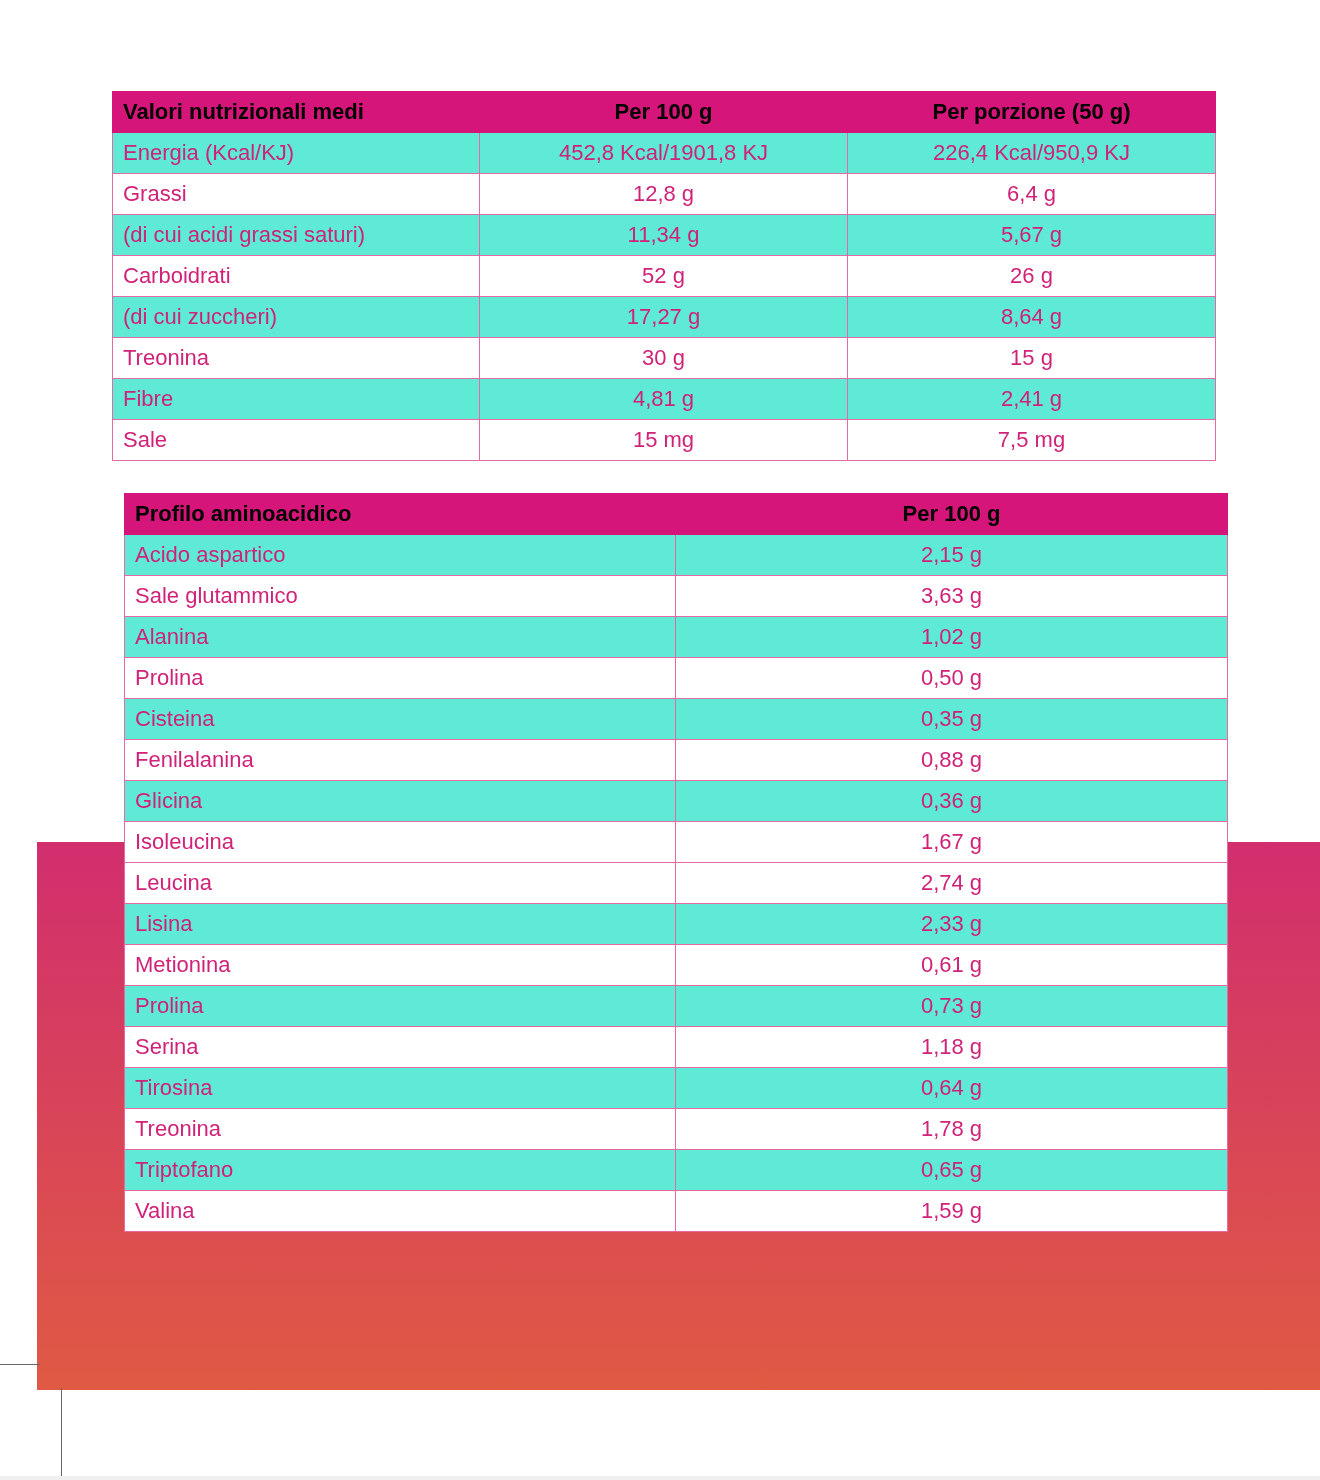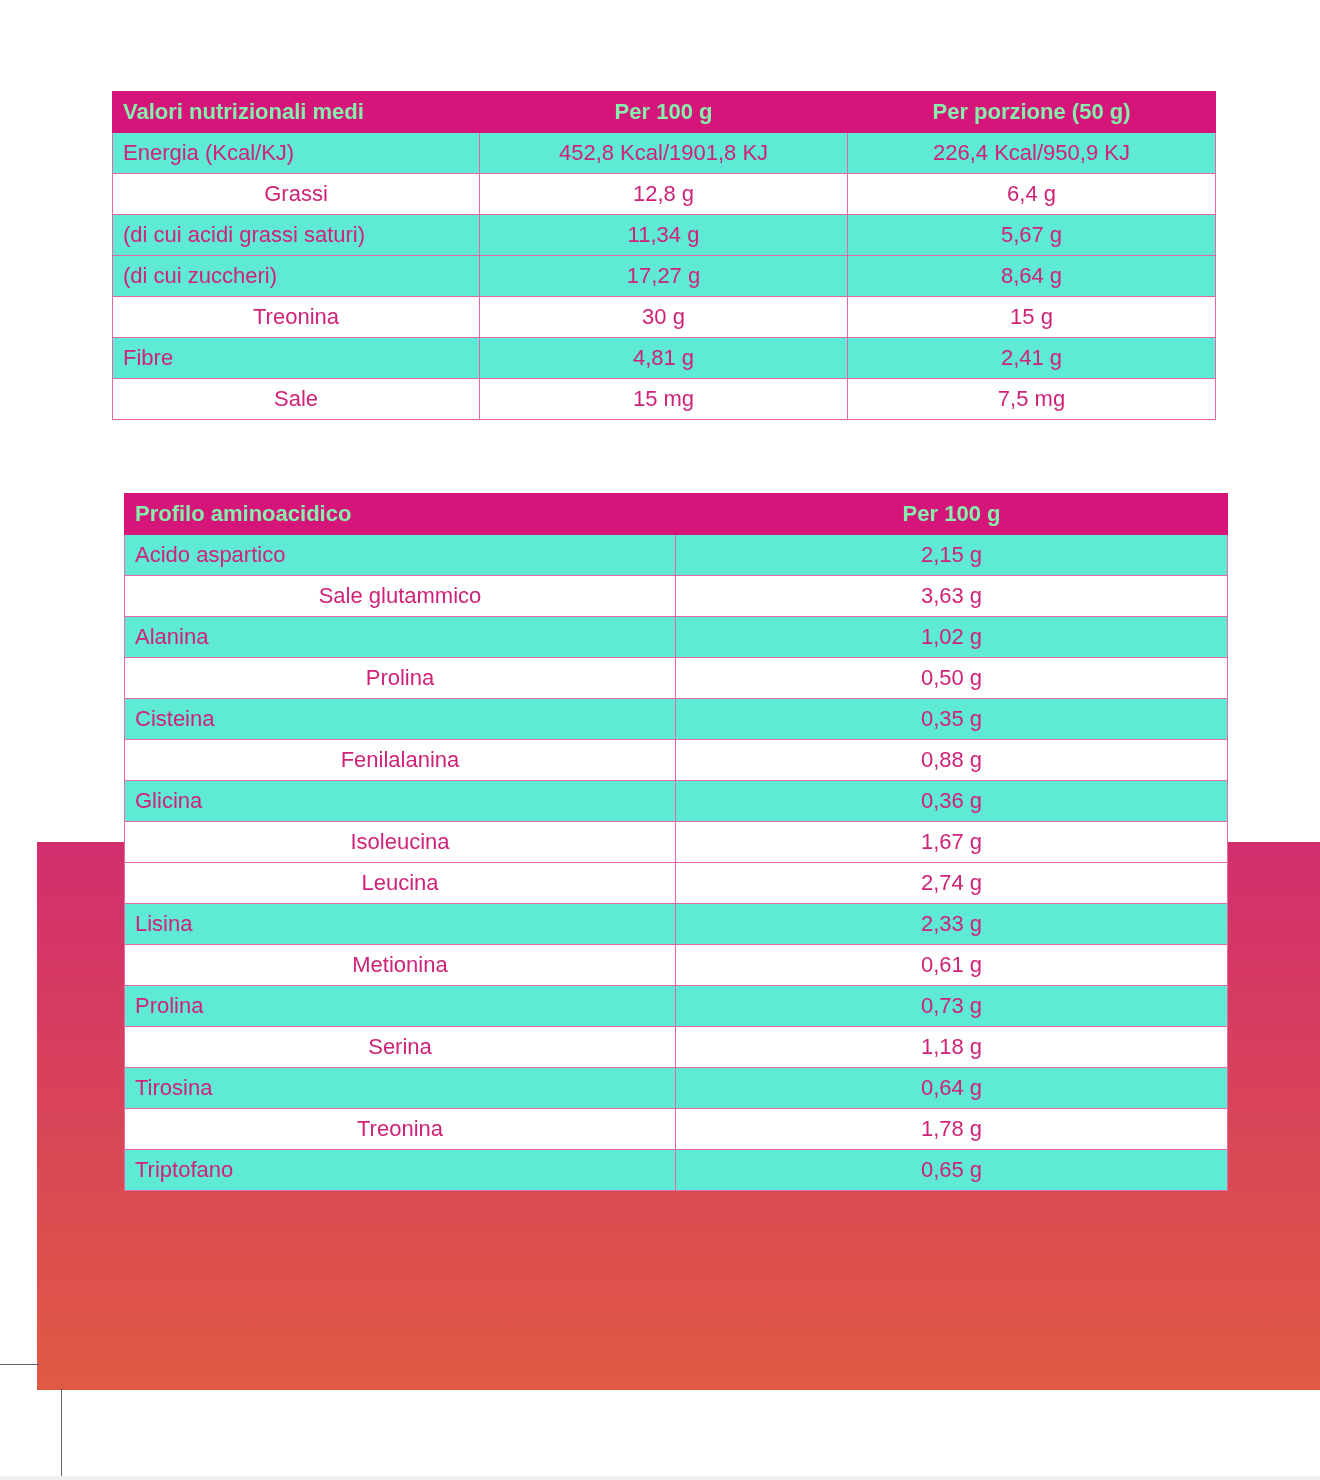--- a/index.html
+++ b/index.html
@@ -15,30 +15,30 @@
   .crop-h { position: absolute; left: 0; top: 1364px; width: 40px; height: 1px; background: #666; }
   .crop-v { position: absolute; left: 61px; top: 1388px; width: 1px; height: 92px; background: #666; }
   .bottom-strip { position: absolute; left: 0; top: 1476px; width: 1320px; height: 4px; background: #f0f0f0; }
 
   table.nt {
     position: absolute; left: 112px; width: 1103px;
     border-collapse: collapse; table-layout: fixed;
     font-size: 22px; color: #cf2278;
   }
   table.nt th {
-    background: #d6157a; color: #86efac; font-weight: bold;
+    background: #d6157a; color: #000000; font-weight: bold;
     height: 41px; padding: 0 10px; box-sizing: border-box;
     border: 1px solid #d6157a;
   }
   table.nt td {
     height: 41px; padding: 0 10px; box-sizing: border-box;
     border: 1.5px solid #e36aa6;
   }
   table.nt tr.alt td { background: #5eead4; }
-  table.nt tr.plain td { background: #ffffff; text-align: center; }
+  table.nt tr.plain td { background: #ffffff; }
   table.nt .lbl { text-align: left; }
   table.nt .val { text-align: center; }
   #t1 { top: 91px; }
   #t2 { top: 493px; margin-left: 12px; }
 </style>
 </head>
 <body>
 
 <div class="bg-block"></div>
 <div class="crop-h"></div>
@@ -66,20 +66,25 @@
       </tr>
       <tr class="plain">
         <td class="lbl">Grassi</td>
         <td class="val">12,8 g</td>
         <td class="val">6,4 g</td>
       </tr>
       <tr class="alt">
         <td class="lbl">(di cui acidi grassi saturi)</td>
         <td class="val">11,34 g</td>
         <td class="val">5,67 g</td>
+      </tr>
+      <tr class="plain">
+        <td class="lbl">Carboidrati</td>
+        <td class="val">52 g</td>
+        <td class="val">26 g</td>
       </tr>
       <tr class="alt">
         <td class="lbl">(di cui zuccheri)</td>
         <td class="val">17,27 g</td>
         <td class="val">8,64 g</td>
       </tr>
       <tr class="plain">
         <td class="lbl">Treonina</td>
         <td class="val">30 g</td>
         <td class="val">15 g</td>
@@ -166,14 +171,18 @@
         <td class="val">0,64 g</td>
       </tr>
       <tr class="plain">
         <td class="lbl">Treonina</td>
         <td class="val">1,78 g</td>
       </tr>
       <tr class="alt">
         <td class="lbl">Triptofano</td>
         <td class="val">0,65 g</td>
       </tr>
+      <tr class="plain">
+        <td class="lbl">Valina</td>
+        <td class="val">1,59 g</td>
+      </tr>
     </tbody>
 </table>
 
 </body></html>

